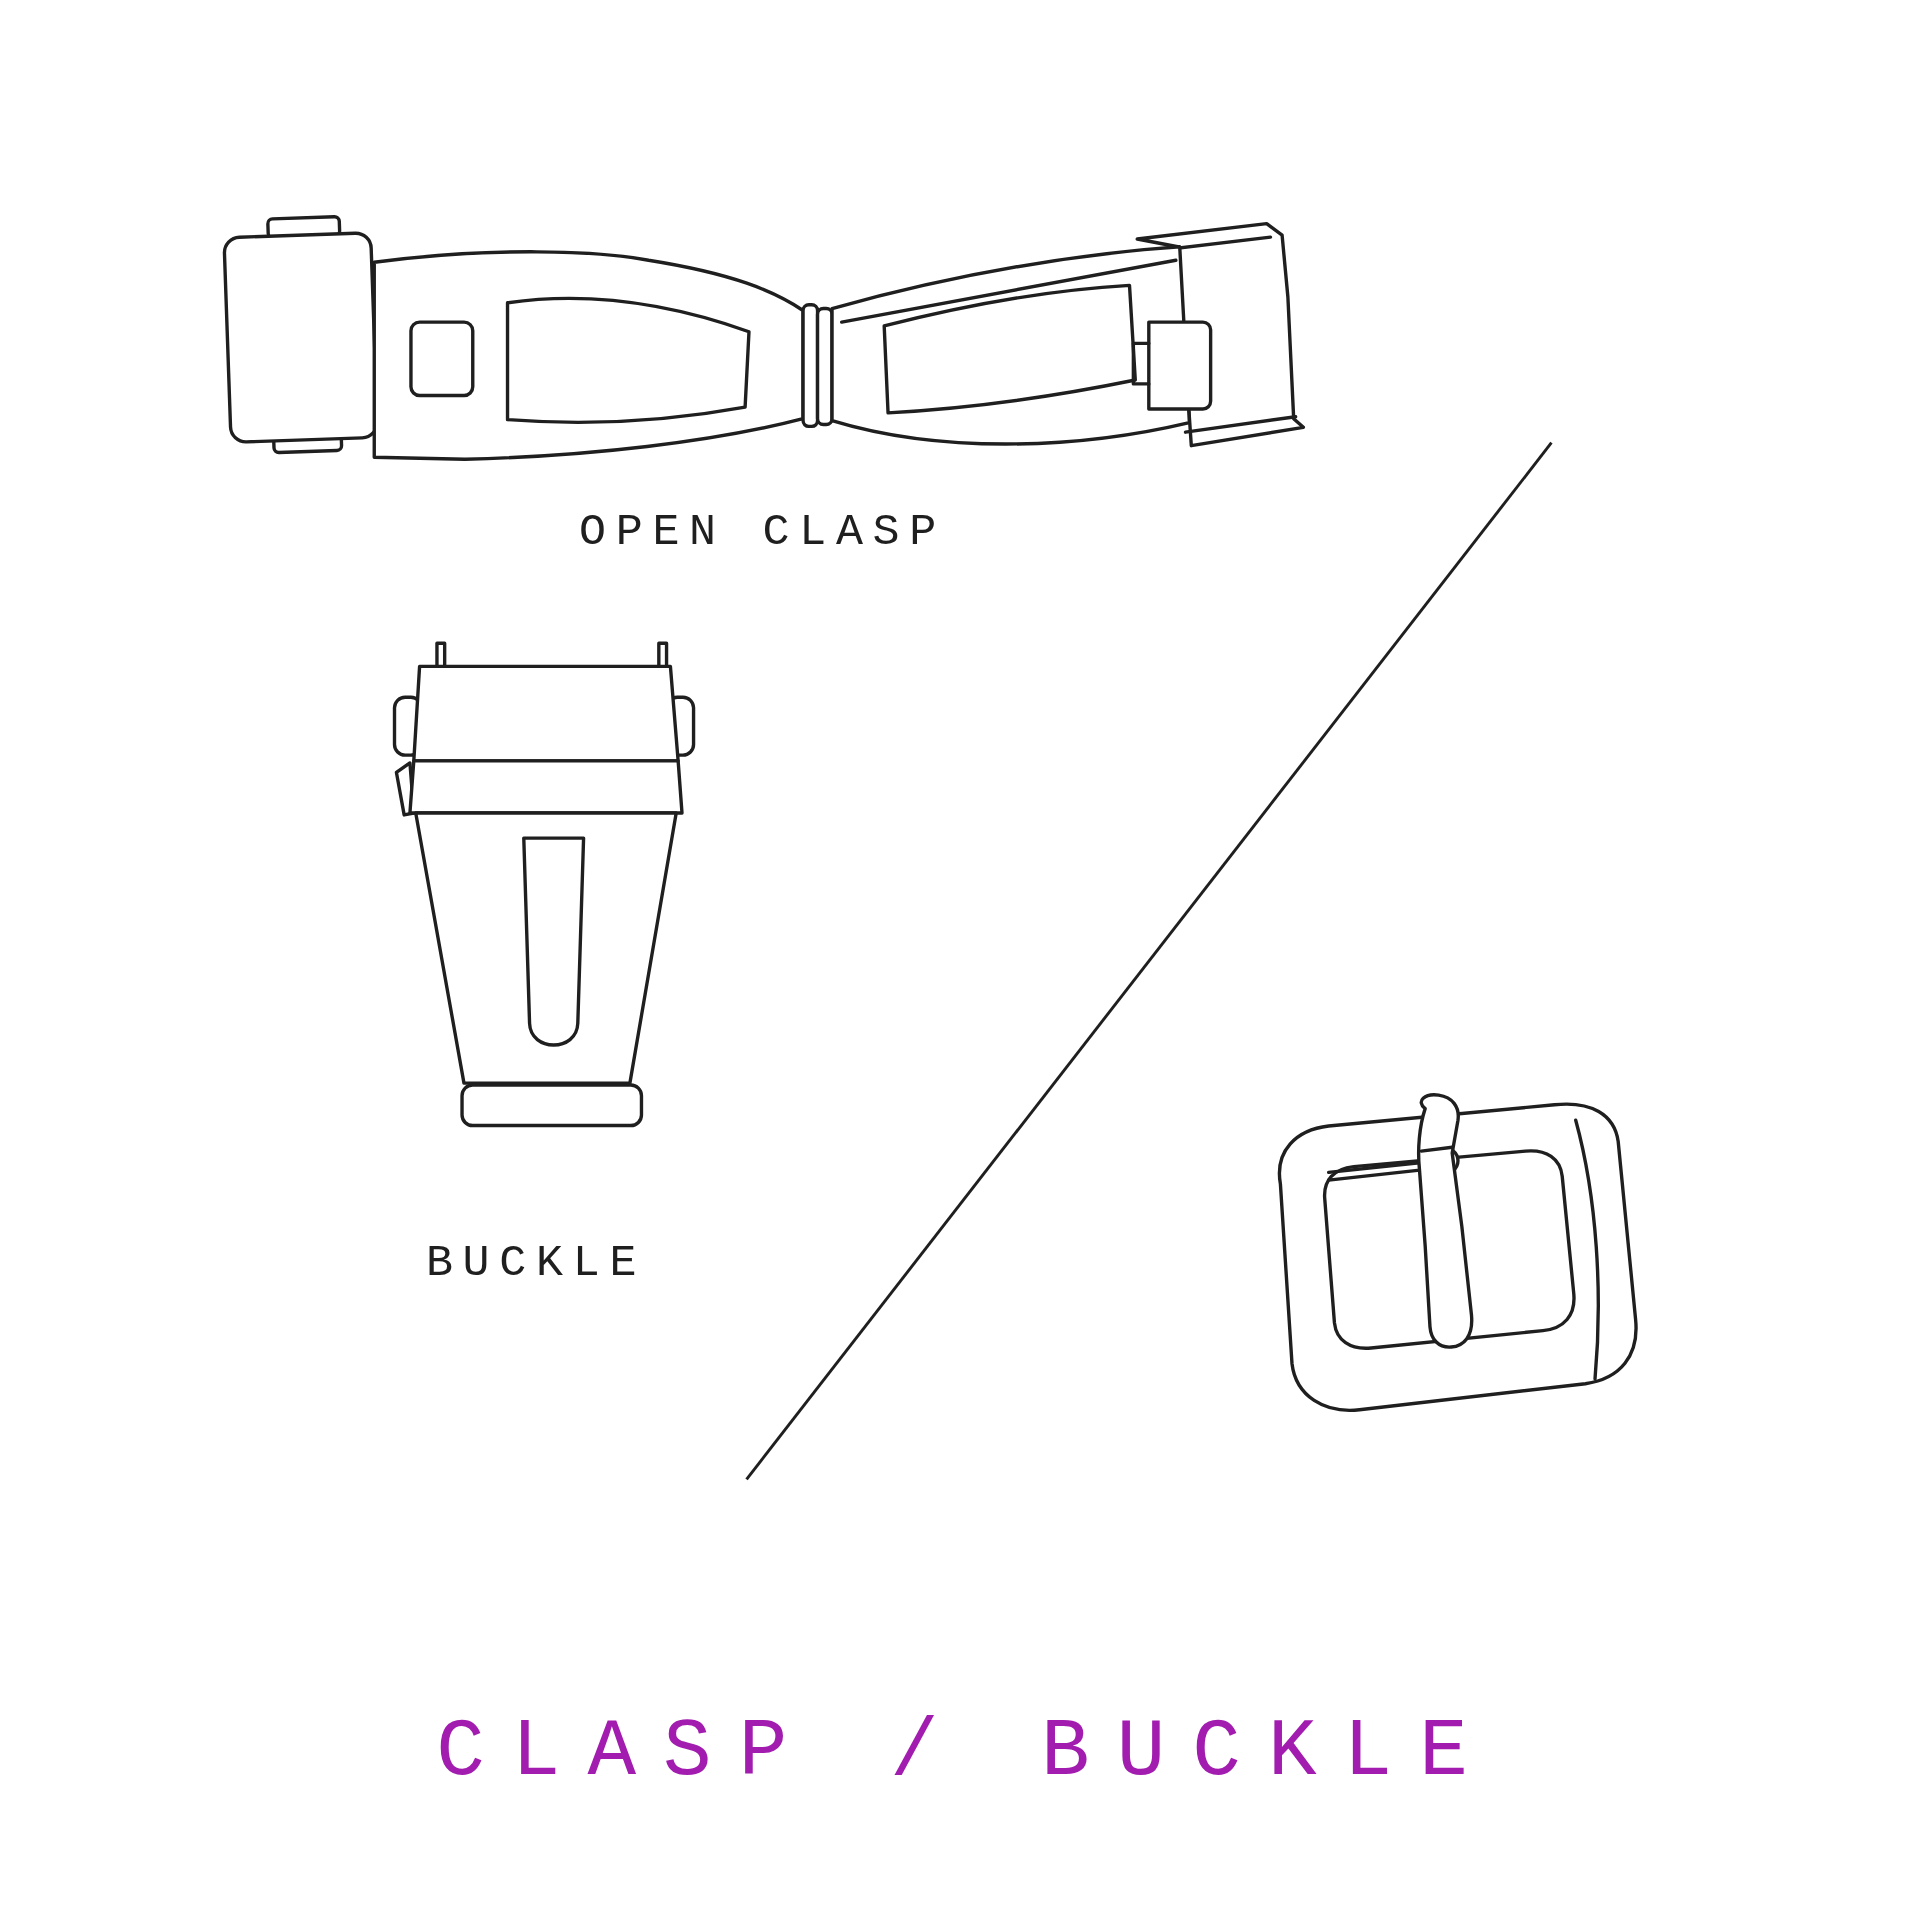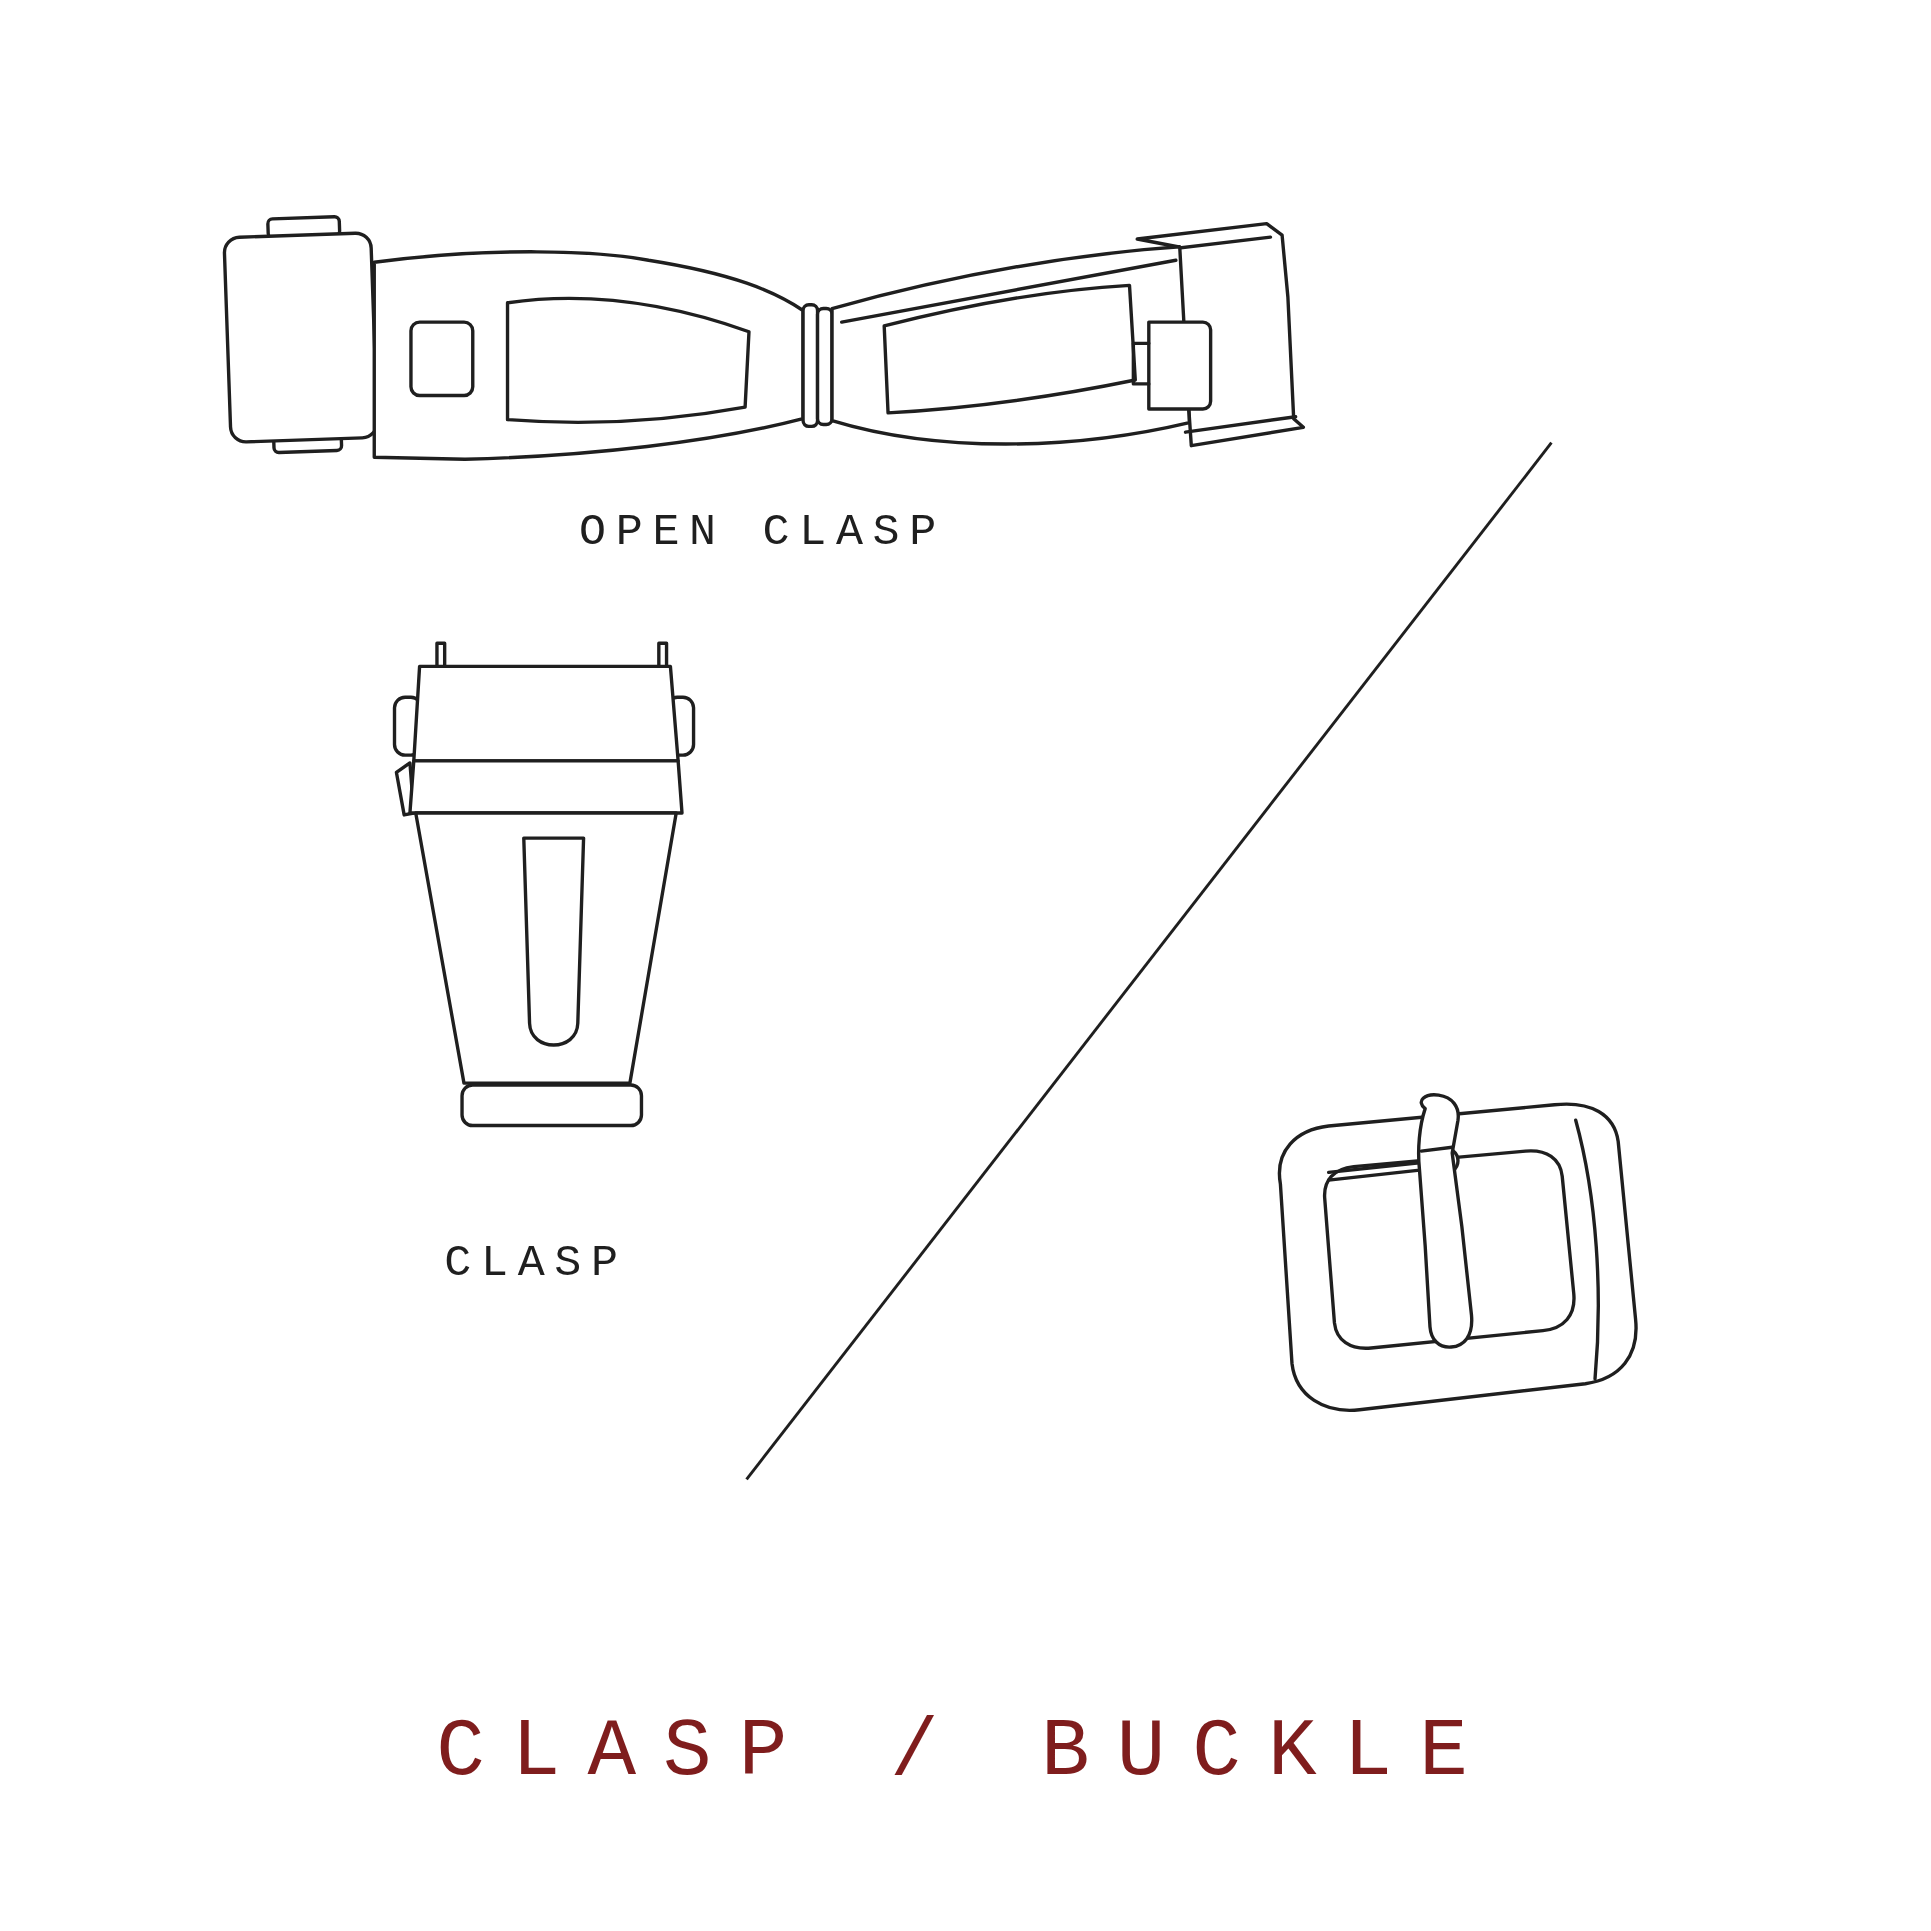--- a/index.html
+++ b/index.html
@@ -30,21 +30,21 @@
     white-space: nowrap;
   }
   .title {
     position: absolute;
     left: 0;
     top: 1707px;
     width: 1931px;
     text-align: center;
     font-size: 81px;
     letter-spacing: 27px;
-    color: #7f1d1d;
+    color: #a21caf;
     white-space: nowrap;
   }
 </style>
 </head>
 <body>
 
 <div id="canvas">
 
   <svg class="illu" style="left:212px; top:179px;" width="1101" height="319" viewBox="0 0 1140 330">
     <g>
@@ -101,21 +101,21 @@
     <g>
       <path d="M36 182 L 306 182 L 258 462 L 86 462 Z"></path>
       <path class="ln" d="M148 208 L 210 208 L 204 400 C 203 430, 155 430, 154 400 Z"></path>
     </g>
     <g>
       <rect x="84" y="464" width="186" height="42" rx="11"></rect>
       <line x1="110" y1="466" x2="110" y2="504"></line>
     </g>
   </svg>
 
-  <div class="caption" style="left:227px; top:1238px; width:618px;">CLASP</div>
+  <div class="caption" style="left:227px; top:1238px; width:618px;">BUCKLE</div>
 
   <svg class="illu" style="left:734px; top:430px;" width="830" height="1062" viewBox="0 0 860 1100">
     <line x1="847" y1="13" x2="13" y2="1087" style="stroke:#1f1f1f; stroke-width:3;"></line>
   </svg>
 
   <svg class="illu" style="left:1236px; top:1091px;" width="415" height="348" viewBox="0 0 430 360">
     <g>
       <path d="M46 96 C 40 62, 62 40, 96 36 L 330 14 C 368 10, 392 24, 396 52 L 414 236 C 418 274, 398 298, 362 303 L 128 330 C 92 334, 62 316, 58 282 Z"></path>
       <path class="ln" d="M92 112 C 90 92, 102 80, 122 78 L 300 62 C 322 60, 336 70, 338 88 L 350 210 C 352 232, 340 246, 318 248 L 140 266 C 118 268, 104 258, 102 240 Z"></path>
       <path class="ln" d="M352 30 C 374 110, 380 210, 372 298"></path>

